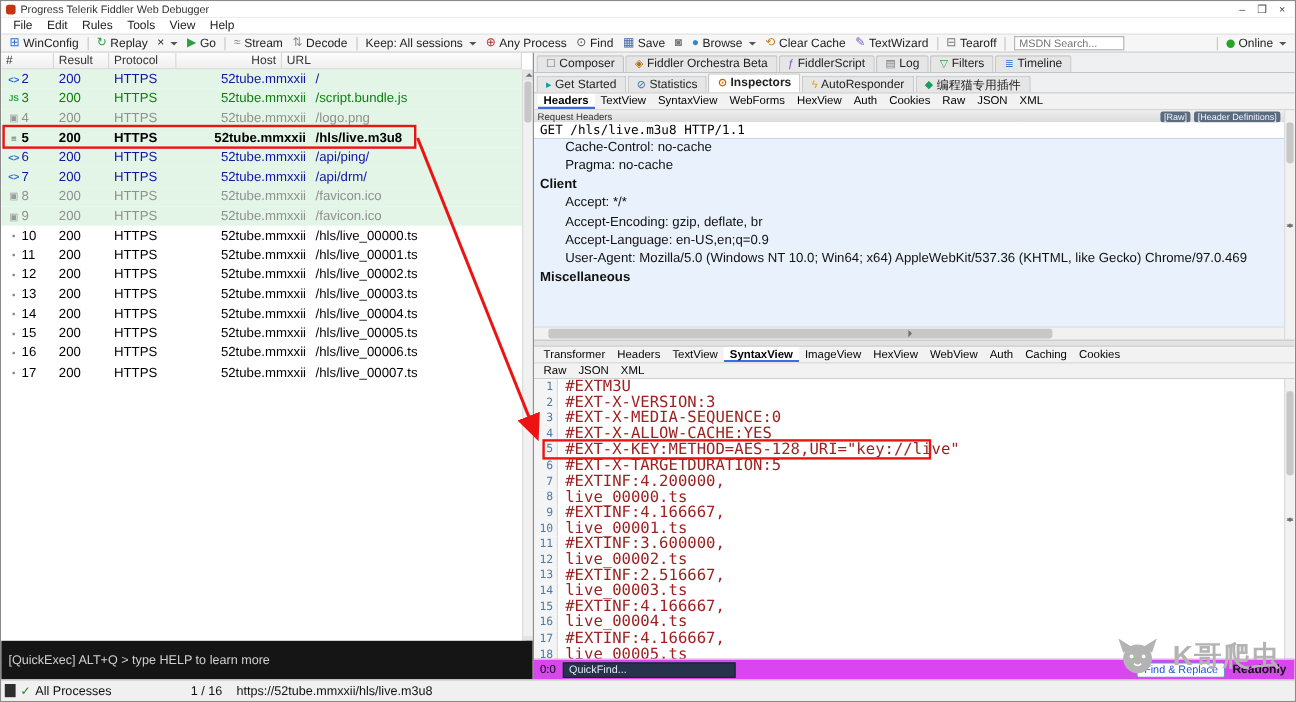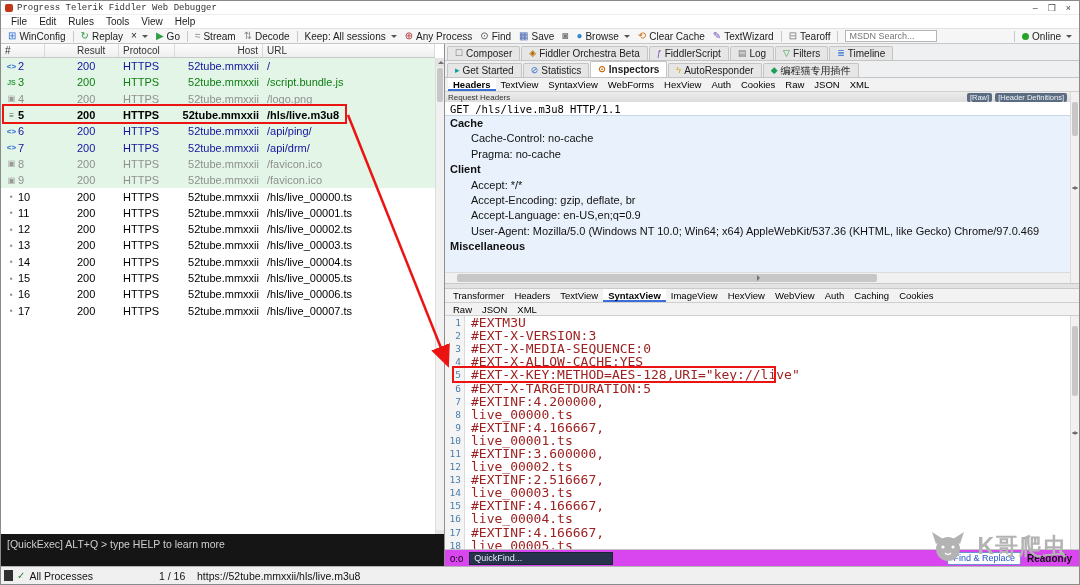--- a/index.html
+++ b/index.html
@@ -2,68 +2,68 @@
 <html><head>
 <meta charset="utf-8">
 <style>
   * { margin:0; padding:0; box-sizing:border-box; }
   html,body { width:1080px; height:585px; font-family:"Liberation Sans",sans-serif; background:#fff; overflow:hidden; }
   .window { position:relative; width:1080px; height:585px; border:1px solid #8a8a8a; background:#fff; overflow:hidden; }
 
   
   .titlebar { position:absolute; top:0; left:0; right:0; height:14px; background:#fff; display:flex; align-items:center; padding:0 4px; font-size:9px; color:#333; border-bottom:1px solid #eee; }
   .app-icon { width:8px; height:8px; background:#c23616; border-radius:2px; margin-right:4px; }
-  .title-text { flex:0 0 auto;font-family:Liberation Mono, monospace; }
+  .title-text { flex:0 0 auto; }
   .win-controls { margin-left:auto; display:flex; gap:10px; font-size:9px; color:#444; padding-right:4px; }
   .win-controls span { cursor:default; }
 
   .menubar { position:absolute; top:14px; left:0; right:0; height:13px; display:flex; align-items:center; padding:0 4px; font-size:10px; color:#222; background:#fff; }
   .menu-item { padding:0 6px; }
 
   .toolbar { position:absolute; top:27px; left:0; right:0; height:16px; background:#f6f6f6; border-top:1px solid #e2e2e2; border-bottom:1px solid #c6c6c6; display:flex; align-items:center; font-size:10px; padding:0 3px; white-space:nowrap; overflow:hidden; }
   .toolbar-items { display:flex; align-items:center; height:100%; }
   .tb-item { display:flex; align-items:center; gap:3px; padding:0 4px; height:100%; color:#222; }
   .tb-icon { font-size:10px; line-height:1; }
   .tb-sep { width:1px; height:11px; background:#c9c9c9; margin:0 3px; }
   .caret { width:0; height:0; border-left:3px solid transparent; border-right:3px solid transparent; border-top:3px solid #555; margin-left:2px; }
   .msdn-search { width:92px; height:12px; font-size:9px; border:1px solid #b5b5b5; padding:0 3px; margin:0 4px; font-family:"Liberation Sans",sans-serif; }
   .tb-right { margin-left:auto; display:flex; align-items:center; }
   .online-dot { width:7px; height:7px; border-radius:50%; background:#27a327; display:inline-block; }
 
   
   .left-panel { position:absolute; left:0; top:43px; width:443px; bottom:18px; background:#fff; }
   .grid-header { position:absolute; top:0; left:0; right:9px; height:14px; display:flex; background:linear-gradient(#fcfcfc,#efefef); border-bottom:1px solid #c8c8c8; font-size:10px; color:#333; }
   .hcell { border-right:1px solid #d9d9d9; padding:0 4px; display:flex; align-items:center; overflow:hidden; }
-  .col-num { width:44px; } .col-result { width:46px;margin-left:28px; } .col-protocol { width:56px; }
+  .col-num { width:44px; } .col-result { width:46px; } .col-protocol { width:56px; }
   .col-host { width:88px; justify-content:flex-end; text-align:right; } .col-url { flex:1; }
   .grid-rows { position:absolute; top:14px; left:0; right:9px; bottom:27px; overflow:hidden; background:#fff; }
   .srow { display:flex; height:16.3px; align-items:center; font-size:11px; white-space:nowrap; }
   .srow.bg-green { background:#e2f5e6; }
   .srow.selected { font-weight:bold; }
   .srow .cell { padding:0 4px; overflow:hidden; display:flex; align-items:center; }
-  .srow .col-host { justify-content:flex-end; }
+  .srow .col-host { justify-content:flex-end;margin-left:24px; }
   .row-icon { width:13px; font-size:8px; text-align:center; display:inline-block; flex:0 0 13px; }
   .icon-code { color:#2b6cd4; font-weight:bold; } .icon-js { color:#2f9e44; font-weight:bold; font-size:7px; }
   .icon-image { color:#999; } .icon-doc { color:#555; } .icon-video { color:#888; }
 
   
   .vscroll { position:absolute; top:14px; right:0; width:9px; bottom:27px; background:#f1f1f1; border-left:1px solid #dcdcdc; }
   .vscroll .arrow, .hscroll .arrow { position:absolute; width:9px; height:9px; background:#e4e4e4; }
   .arrow.up { top:0; } .arrow.down { bottom:0; }
   .arrow.left { left:0; height:11px; width:11px; } .arrow.right { right:0; height:11px; width:11px; }
   .arrow::after { content:""; position:absolute; left:50%; top:50%; transform:translate(-50%,-50%); border:3px solid transparent; }
   .arrow.up::after { border-bottom-color:#707070; margin-top:-2px; }
   .arrow.down::after { border-top-color:#707070; margin-top:2px; }
   .arrow.left::after { border-right-color:#707070; margin-left:-2px; }
   .arrow.right::after { border-left-color:#707070; margin-left:2px; }
   .vthumb { position:absolute; left:1px; right:1px; top:10px; height:34px; background:#c7c7c7; border-radius:2px; }
   .hscroll { position:absolute; left:0; right:0; bottom:16px; height:11px; background:#f1f1f1; border-top:1px solid #dcdcdc; }
   .hthumb { position:absolute; top:1px; bottom:1px; left:12px; width:360px; background:#c7c7c7; border-radius:2px; }
 
-  .quickexec { position:absolute; left:0; right:0; bottom:0; height:16px; background:#151515; color:#cfcfcf; display:flex; align-items:flex-end; padding:16px 6px; font-size:10.5px; white-space:nowrap; overflow:hidden; }
+  .quickexec { position:absolute; left:0; right:0; bottom:0; height:16px; background:#151515; color:#cfcfcf; display:flex; align-items:center; padding:16px 6px; font-size:10.5px; white-space:nowrap; overflow:hidden; }
 
   
   .right-panel { position:absolute; left:443px; top:43px; right:0; bottom:18px; border-left:1px solid #8f8f8f; background:#fff; overflow:hidden; }
   .tabs-row { position:absolute; left:0; right:0; display:flex; align-items:flex-end; background:#eef0f2; border-bottom:1px solid #c4c4c4; padding-left:2px; gap:1px; font-size:10px; white-space:nowrap; overflow:hidden; }
   .boxed-tabs .tab, .tabs-row .tab { display:flex; align-items:center; gap:3px; padding:1px 7px; background:#e6e6e6; border:1px solid #c4c4c4; border-bottom:none; border-radius:2px 2px 0 0; height:14px; color:#222; }
   .tabs-row .tab.active { background:#fff; font-weight:bold; height:16px; }
   #main-tabs-row1 { top:0; height:17px; }
   #main-tabs-row2 { top:17px; height:17px; }
   .tab-icon { font-size:9px; line-height:1; }
 
@@ -485,21 +485,20 @@
 
     <div class="req-caption">
       <span>Request Headers</span>
       <span class="links">
         <span class="chip">[Raw]</span>
         <span class="chip">[Header Definitions]</span>
       </span>
     </div>
     <div class="req-getline">GET /hls/live.m3u8 HTTP/1.1</div>
     <div class="req-tree">
-        <div class="tree-group">Cache</div>
         <div class="tree-entry">Cache-Control: no-cache</div>
         <div class="tree-entry">Pragma: no-cache</div>
         <div class="tree-group">Client</div>
         <div class="tree-entry">Accept: */*</div>
         <div class="tree-entry">Accept-Encoding: gzip, deflate, br</div>
         <div class="tree-entry">Accept-Language: en-US,en;q=0.9</div>
         <div class="tree-entry">User-Agent: Mozilla/5.0 (Windows NT 10.0; Win64; x64) AppleWebKit/537.36 (KHTML, like Gecko) Chrome/97.0.469</div>
         <div class="tree-group">Miscellaneous</div>
       </div>
     <div class="req-vscroll">

